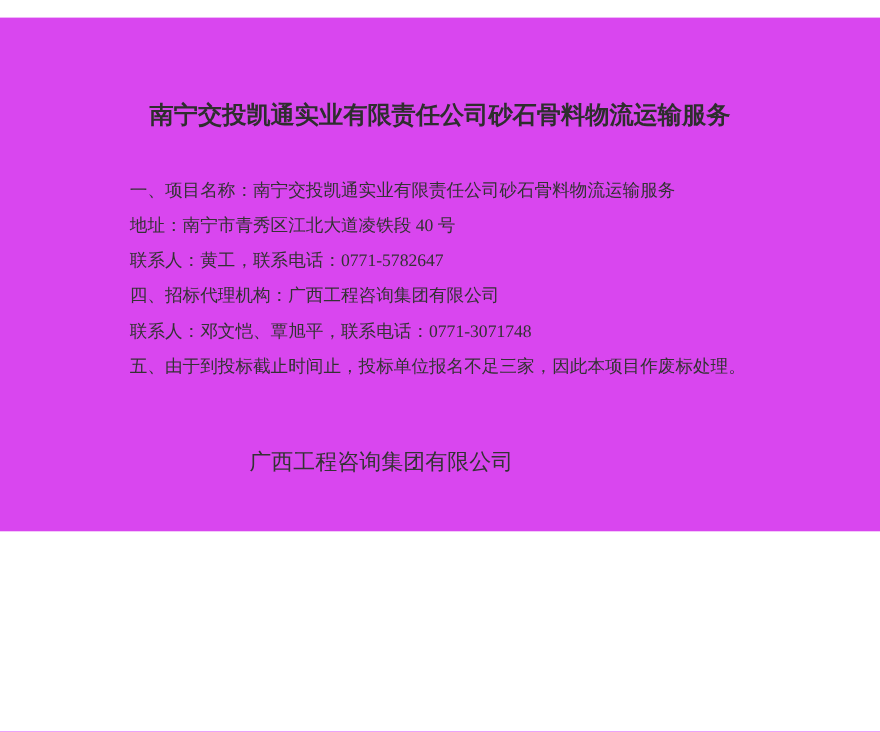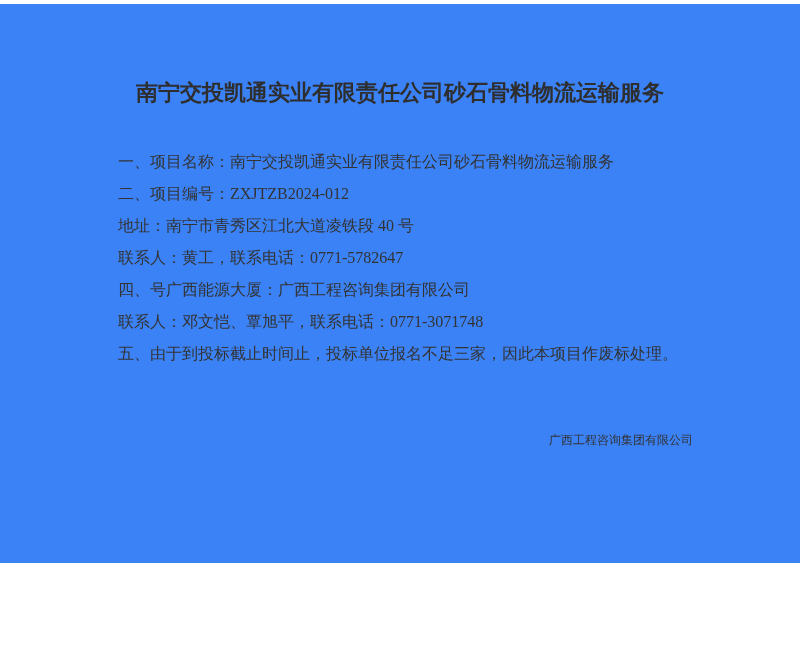--- a/index.html
+++ b/index.html
@@ -3,23 +3,23 @@
 <meta charset="utf-8">
 <style>
   html, body {
     margin: 0;
     padding: 0;
     background: #ffffff;
   }
   .page {
     position: relative;
     width: 800px;
-    height: 559px;
-    margin: 4px auto;
-    background: #3b82f6;
+    height: 467px;
+    margin: 16px auto;
+    background: #d946ef;
     overflow: hidden;
     font-family: "Liberation Serif", "DejaVu Serif", serif;
     color: #333333;
   }
   .doc-title {
     margin-top: 66px;
     text-align: center;
     font-size: 22px;
     line-height: 45px;
     font-weight: bold;
@@ -31,46 +31,45 @@
     margin-right: 60px;
     font-size: 16px;
     line-height: 32px;
   }
   .doc-body p {
     margin: 0;
     padding: 0;
     white-space: nowrap;
   }
   .signature-block {
-    font-size: 12px;
+    font-size: 20px;
     line-height: 32px;
-    text-align: right;
+    text-align: center;
   }
   .signature-line {
     margin: 54px 107px 0 0;
   }
   .date-line {
     margin: 3px 119px 0 0;
   }
 </style>
 </head>
 <body>
 
 <div class="page">
 
   <div class="doc-title">
     <div>南宁交投凯通实业有限责任公司砂石骨料物流运输服务</div>
   </div>
 
   <div class="doc-body">
     <p>一、项目名称：南宁交投凯通实业有限责任公司砂石骨料物流运输服务</p>
-    <p>二、项目编号：ZXJTZB2024-012</p>
     <p>地址：南宁市青秀区江北大道凌铁段 40 号</p>
     <p>联系人：黄工，联系电话：0771-5782647</p>
-    <p>四、号广西能源大厦：广西工程咨询集团有限公司</p>
+    <p>四、招标代理机构：广西工程咨询集团有限公司</p>
     <p>联系人：邓文恺、覃旭平，联系电话：0771-3071748</p>
     <p>五、由于到投标截止时间止，投标单位报名不足三家，因此本项目作废标处理。</p>
   </div>
 
   <div class="signature-block">
     <div class="signature-line">广西工程咨询集团有限公司</div>
   </div>
 
 </div>
 

